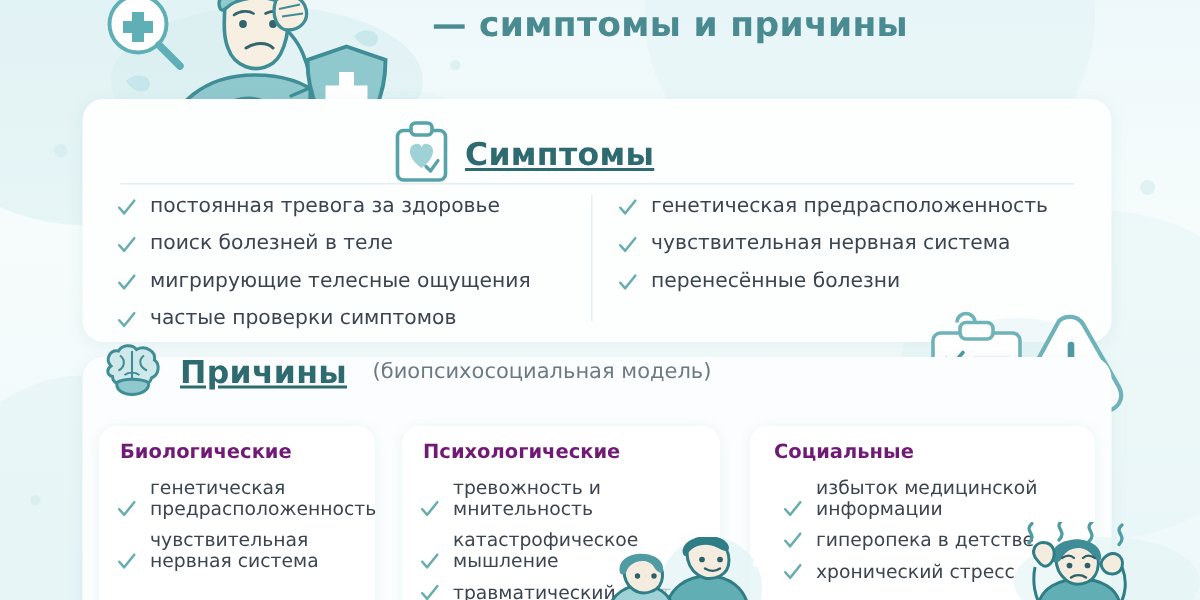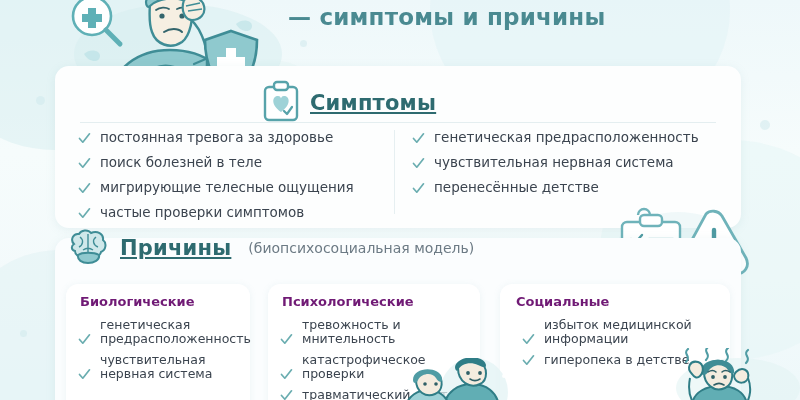--- a/index.html
+++ b/index.html
@@ -220,21 +220,21 @@
           </svg>
         </span>
       <span class="tx">чувствительная нервная система</span>
     </div>
     <div class="li">
       <span class="chk">
           <svg width="13" height="13" viewBox="0 0 13 13">
             <path d="M1.5 6.5 L4.8 10.2 L11.5 1.8" stroke="#6aadb0" stroke-width="1.7" fill="none" stroke-linecap="round" stroke-linejoin="round"></path>
           </svg>
         </span>
-      <span class="tx">перенесённые детстве</span>
+      <span class="tx">перенесённые болезни</span>
     </div>
   </div>
 
   <div class="ill" id="ill-checklist">
     <svg width="150" height="105" viewBox="0 0 150 105">
       <ellipse cx="70" cy="52" rx="66" ry="46" fill="#dff2f3" opacity=".45"></ellipse>
 
       <rect x="14" y="16" width="58" height="72" rx="5" fill="#ffffff" stroke="#6fb3ba" stroke-width="2.4"></rect>
       <rect x="32" y="9" width="22" height="11" rx="4" fill="#ffffff" stroke="#6fb3ba" stroke-width="2.4"></rect>
       <path d="M30 9 a6 6 0 0 1 12 0" fill="none" stroke="#6fb3ba" stroke-width="2.4"></path>
@@ -302,21 +302,21 @@
           </svg>
         </span>
       <span class="tx">тревожность и мнительность</span>
     </div>
     <div class="li">
       <span class="chk">
           <svg width="13" height="13" viewBox="0 0 13 13">
             <path d="M1.5 6.5 L4.8 10.2 L11.5 1.8" stroke="#6aadb0" stroke-width="1.7" fill="none" stroke-linecap="round" stroke-linejoin="round"></path>
           </svg>
         </span>
-      <span class="tx">катастрофическое проверки</span>
+      <span class="tx">катастрофическое мышление</span>
     </div>
     <div class="li">
       <span class="chk">
           <svg width="13" height="13" viewBox="0 0 13 13">
             <path d="M1.5 6.5 L4.8 10.2 L11.5 1.8" stroke="#6aadb0" stroke-width="1.7" fill="none" stroke-linecap="round" stroke-linejoin="round"></path>
           </svg>
         </span>
       <span class="tx">травматический опыт</span>
     </div>
 
@@ -331,20 +331,28 @@
         </span>
       <span class="tx">избыток медицинской информации</span>
     </div>
     <div class="li">
       <span class="chk">
           <svg width="13" height="13" viewBox="0 0 13 13">
             <path d="M1.5 6.5 L4.8 10.2 L11.5 1.8" stroke="#6aadb0" stroke-width="1.7" fill="none" stroke-linecap="round" stroke-linejoin="round"></path>
           </svg>
         </span>
       <span class="tx">гиперопека в детстве</span>
+    </div>
+    <div class="li">
+      <span class="chk">
+          <svg width="13" height="13" viewBox="0 0 13 13">
+            <path d="M1.5 6.5 L4.8 10.2 L11.5 1.8" stroke="#6aadb0" stroke-width="1.7" fill="none" stroke-linecap="round" stroke-linejoin="round"></path>
+          </svg>
+        </span>
+      <span class="tx">хронический стресс</span>
     </div>
   </div>
 
   <div class="ill" id="ill-couple">
     <svg width="130" height="48" viewBox="0 0 130 48">
       <circle cx="74" cy="34" r="34" fill="#e3f3f4" opacity=".75"></circle>
 
       <path d="M44 48 C46 34 58 26 72 26 C86 26 97 34 99 48 Z" fill="#61aeb4" stroke="#2f7d86" stroke-width="2"></path>
       <path d="M58 10 C58 2 72 -1 80 4 C88 9 88 22 80 26 C70 31 58 24 58 10 Z" fill="#f4ecdf" stroke="#2f7d86" stroke-width="2"></path>
       <path d="M55 9 C57 -3 84 -4 86 7 C86 11 82 9 78 7 C70 3 61 6 58 12 C57 14 55 12 55 9 Z" fill="#2f7d86"></path>

